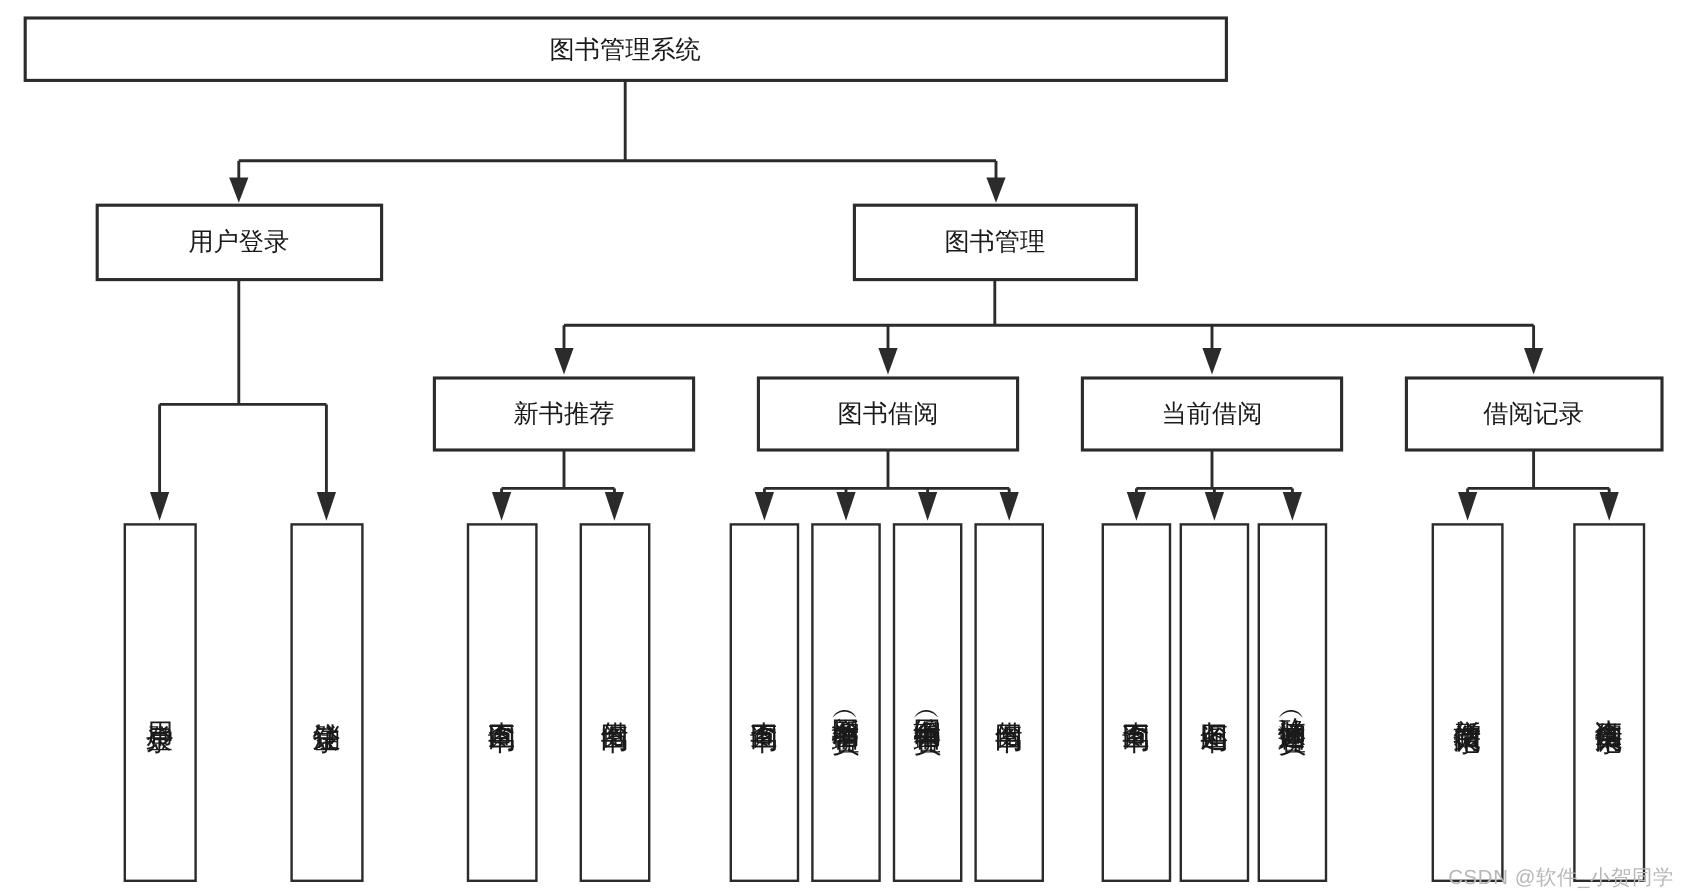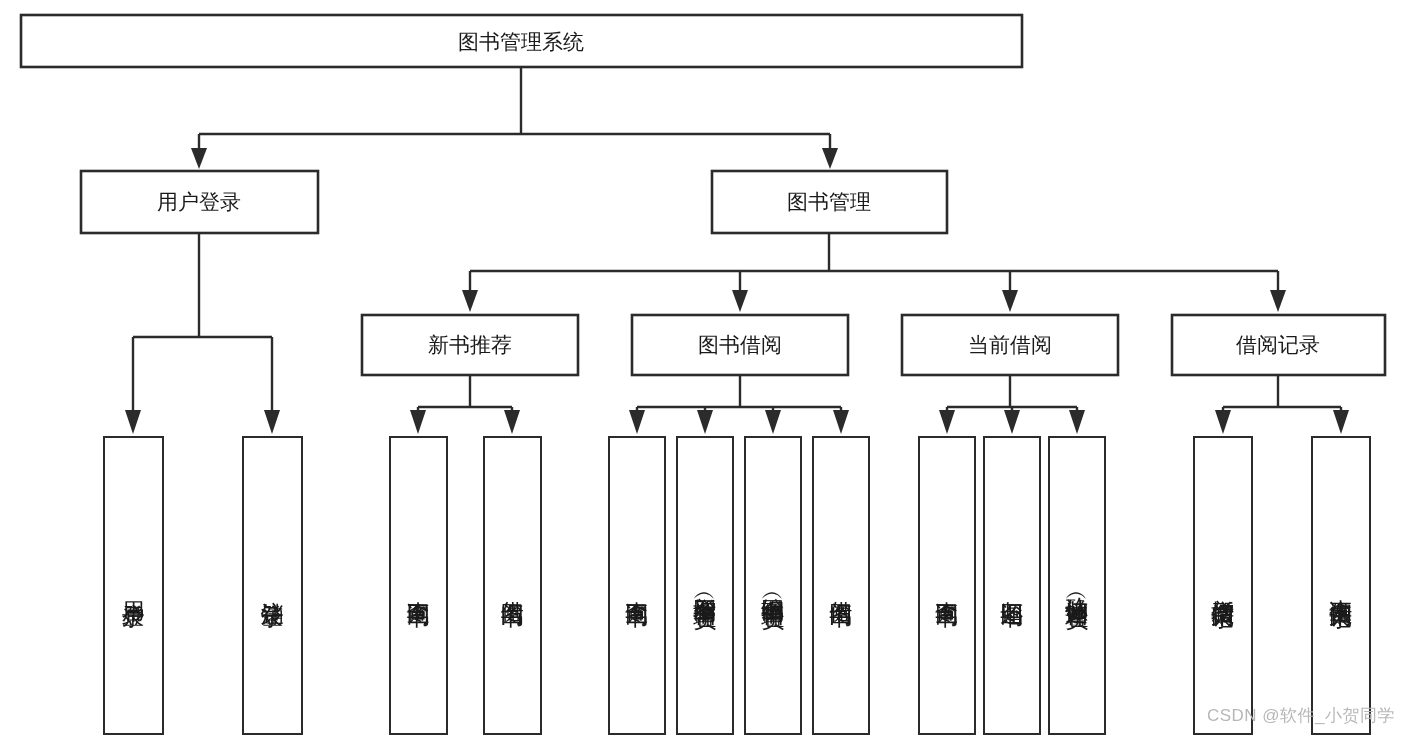--- a/index.html
+++ b/index.html
@@ -66,21 +66,21 @@
     font-size: 23px;
     line-height: 1.06;
     letter-spacing: 1.5px;
     color: #1a1a1a;
     white-space: nowrap;
     text-align: center;
   }
   .watermark {
     position: absolute;
     right: 10px;
-    bottom: 20px;
+    bottom: 4px;
     font-family: "Liberation Sans", "DejaVu Sans", sans-serif;
     font-size: 17px;
     color: #b7b7b7;
     letter-spacing: 0.5px;
     white-space: nowrap;
     pointer-events: none;
   }
 </style>
 </head>
 <body>

